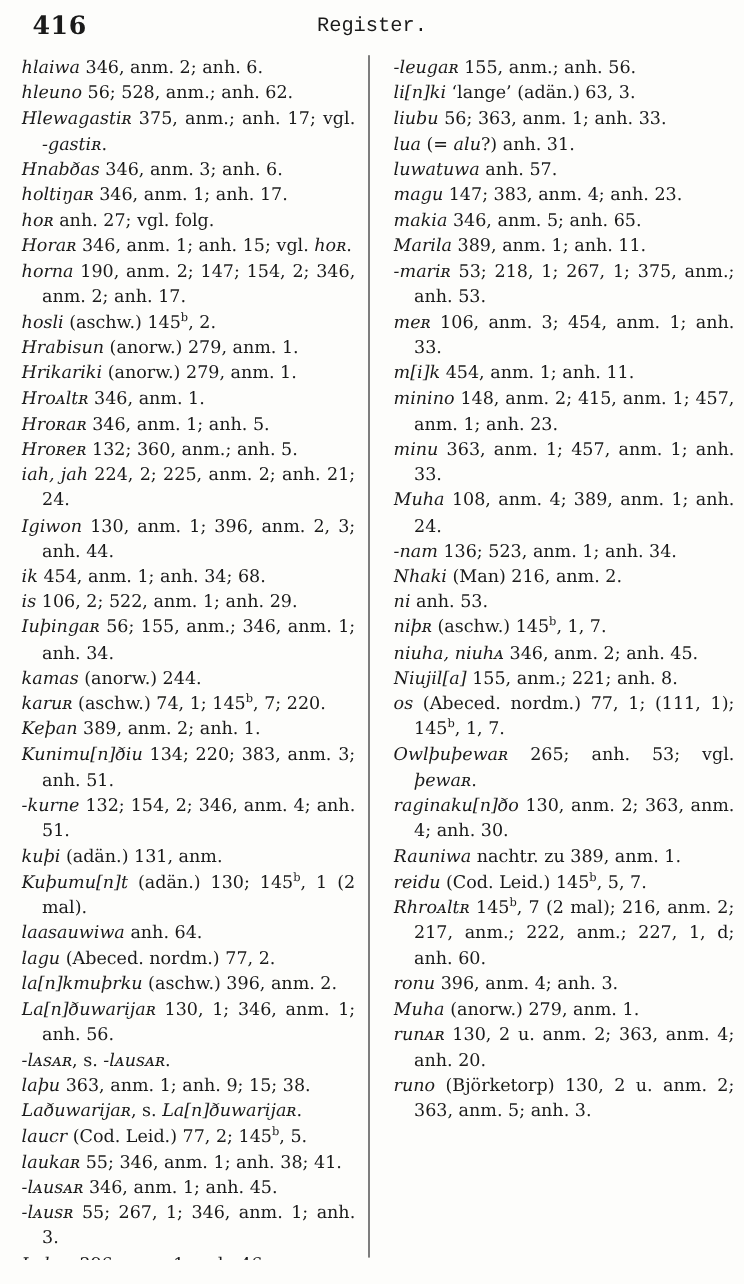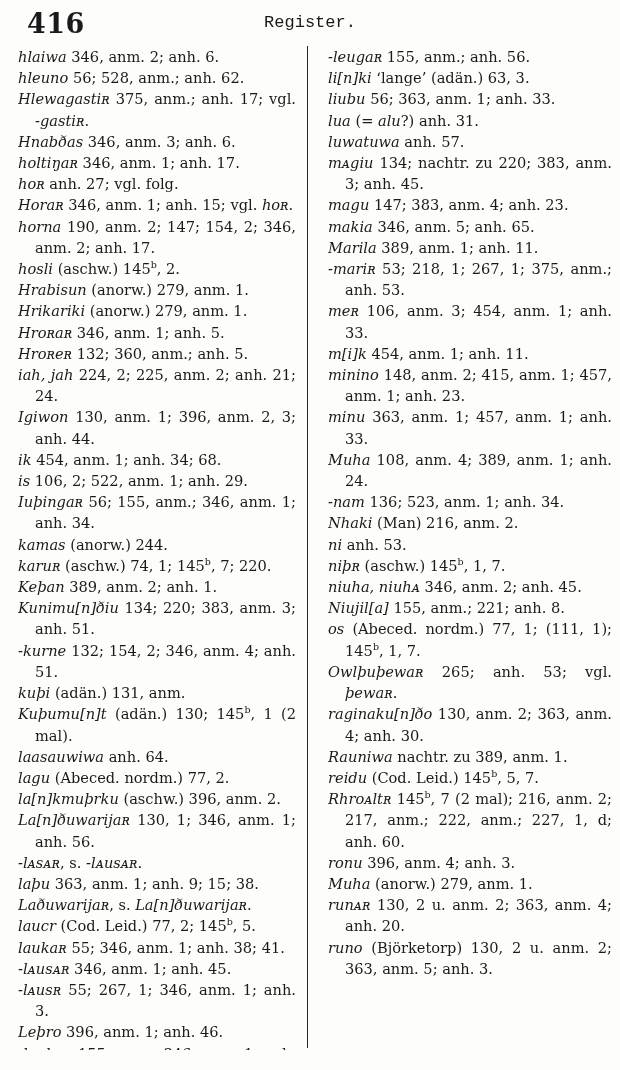--- a/index.html
+++ b/index.html
@@ -6,21 +6,21 @@
   body {
     width:620px; height:1070px;
     background:#fdfdfb;
     color:#1a1a1a;
     font-family:"DejaVu Serif", "Liberation Serif", serif;
   }
   .page { position:relative; width:620px; height:1070px; overflow:hidden; background:#fdfdfb; }
   .header { position:absolute; top:6px; left:0; width:620px; height:34px; }
   .pagenum {
     position:absolute; left:27px; top:2px;
-    font-size:27px; font-weight:bold; letter-spacing:0.5px;
+    font-size:21px; font-weight:bold; letter-spacing:0.5px;
   }
   .title {
     position:absolute; left:0; top:7px; width:620px;
     text-align:center; font-size:17px;font-family:Liberation Mono, monospace;
   }
   .rule { position:absolute; left:307px; top:46px; width:1px; height:1002px; background:#2a2a2a; }
   .cols { position:absolute; left:18px; top:46px; width:594px; display:flex;justify-content:flex-end; }
   .col {
     font-size:14.6px; line-height:21.2px;
     text-align:justify;
@@ -48,20 +48,21 @@
         <div class="entry"><span class="hw">hleuno</span><span class="rm"> 56; 528, anm.; anh. 62.</span></div>
         <div class="entry"><span class="hw">Hlewagastiʀ</span><span class="rm"> 375, anm.; anh. 17; vgl. </span><span class="hw">-gastiʀ</span><span class="rm">.</span></div>
         <div class="entry"><span class="hw">Hnabðas</span><span class="rm"> 346, anm. 3; anh. 6.</span></div>
         <div class="entry"><span class="hw">holtiŋaʀ</span><span class="rm"> 346, anm. 1; anh. 17.</span></div>
         <div class="entry"><span class="hw">hoʀ</span><span class="rm"> anh. 27; vgl. folg.</span></div>
         <div class="entry"><span class="hw">Horaʀ</span><span class="rm"> 346, anm. 1; anh. 15; vgl. </span><span class="hw">hoʀ</span><span class="rm">.</span></div>
         <div class="entry"><span class="hw">horna</span><span class="rm"> 190, anm. 2; 147; 154, 2; 346, anm. 2; anh. 17.</span></div>
         <div class="entry"><span class="hw">hosli</span><span class="rm"> (aschw.) 145</span><span class="sup">b</span><span class="rm">, 2.</span></div>
         <div class="entry"><span class="hw">Hrabisun</span><span class="rm"> (anorw.) 279, anm. 1.</span></div>
         <div class="entry"><span class="hw">Hrikariki</span><span class="rm"> (anorw.) 279, anm. 1.</span></div>
+        <div class="entry"><span class="hw">Hroᴀltʀ</span><span class="rm"> 346, anm. 1.</span></div>
         <div class="entry"><span class="hw">Hroʀaʀ</span><span class="rm"> 346, anm. 1; anh. 5.</span></div>
         <div class="entry"><span class="hw">Hroʀeʀ</span><span class="rm"> 132; 360, anm.; anh. 5.</span></div>
         <div class="entry"><span class="hw">iah, jah</span><span class="rm"> 224, 2; 225, anm. 2; anh. 21; 24.</span></div>
         <div class="entry"><span class="hw">Igiwon</span><span class="rm"> 130, anm. 1; 396, anm. 2, 3; anh. 44.</span></div>
         <div class="entry"><span class="hw">ik</span><span class="rm"> 454, anm. 1; anh. 34; 68.</span></div>
         <div class="entry"><span class="hw">is</span><span class="rm"> 106, 2; 522, anm. 1; anh. 29.</span></div>
         <div class="entry"><span class="hw">Iuþingaʀ</span><span class="rm"> 56; 155, anm.; 346, anm. 1; anh. 34.</span></div>
         <div class="entry"><span class="hw">kamas</span><span class="rm"> (anorw.) 244.</span></div>
         <div class="entry"><span class="hw">karuʀ</span><span class="rm"> (aschw.) 74, 1; 145</span><span class="sup">b</span><span class="rm">, 7; 220.</span></div>
         <div class="entry"><span class="hw">Keþan</span><span class="rm"> 389, anm. 2; anh. 1.</span></div>
@@ -82,21 +83,20 @@
         <div class="entry"><span class="hw">-lᴀusʀ</span><span class="rm"> 55; 267, 1; 346, anm. 1; anh. 3.</span></div>
         <div class="entry"><span class="hw">Leþro</span><span class="rm"> 396, anm. 1; anh. 46.</span></div>
         <div class="entry"><span class="hw">-leubaʀ</span><span class="rm"> 155, anm.; 346, anm. 1; anh. 56.</span></div>
       </div>
     <div class="col right">
         <div class="entry"><span class="hw">-leugaʀ</span><span class="rm"> 155, anm.; anh. 56.</span></div>
         <div class="entry"><span class="hw">li[n]ki</span><span class="rm"> ‘lange’ (adän.) 63, 3.</span></div>
         <div class="entry"><span class="hw">liubu</span><span class="rm"> 56; 363, anm. 1; anh. 33.</span></div>
         <div class="entry"><span class="hw">lua</span><span class="rm"> (= </span><span class="hw">alu</span><span class="rm">?) anh. 31.</span></div>
         <div class="entry"><span class="hw">luwatuwa</span><span class="rm"> anh. 57.</span></div>
-        <div class="entry"><span class="hw">mᴀgiu</span><span class="rm"> 134; nachtr. zu 220; 383, anm. 3; anh. 45.</span></div>
         <div class="entry"><span class="hw">magu</span><span class="rm"> 147; 383, anm. 4; anh. 23.</span></div>
         <div class="entry"><span class="hw">makia</span><span class="rm"> 346, anm. 5; anh. 65.</span></div>
         <div class="entry"><span class="hw">Marila</span><span class="rm"> 389, anm. 1; anh. 11.</span></div>
         <div class="entry"><span class="hw">-mariʀ</span><span class="rm"> 53; 218, 1; 267, 1; 375, anm.; anh. 53.</span></div>
         <div class="entry"><span class="hw">meʀ</span><span class="rm"> 106, anm. 3; 454, anm. 1; anh. 33.</span></div>
         <div class="entry"><span class="hw">m[i]k</span><span class="rm"> 454, anm. 1; anh. 11.</span></div>
         <div class="entry"><span class="hw">minino</span><span class="rm"> 148, anm. 2; 415, anm. 1; 457, anm. 1; anh. 23.</span></div>
         <div class="entry"><span class="hw">minu</span><span class="rm"> 363, anm. 1; 457, anm. 1; anh. 33.</span></div>
         <div class="entry"><span class="hw">Muha</span><span class="rm"> 108, anm. 4; 389, anm. 1; anh. 24.</span></div>
         <div class="entry"><span class="hw">-nam</span><span class="rm"> 136; 523, anm. 1; anh. 34.</span></div>

